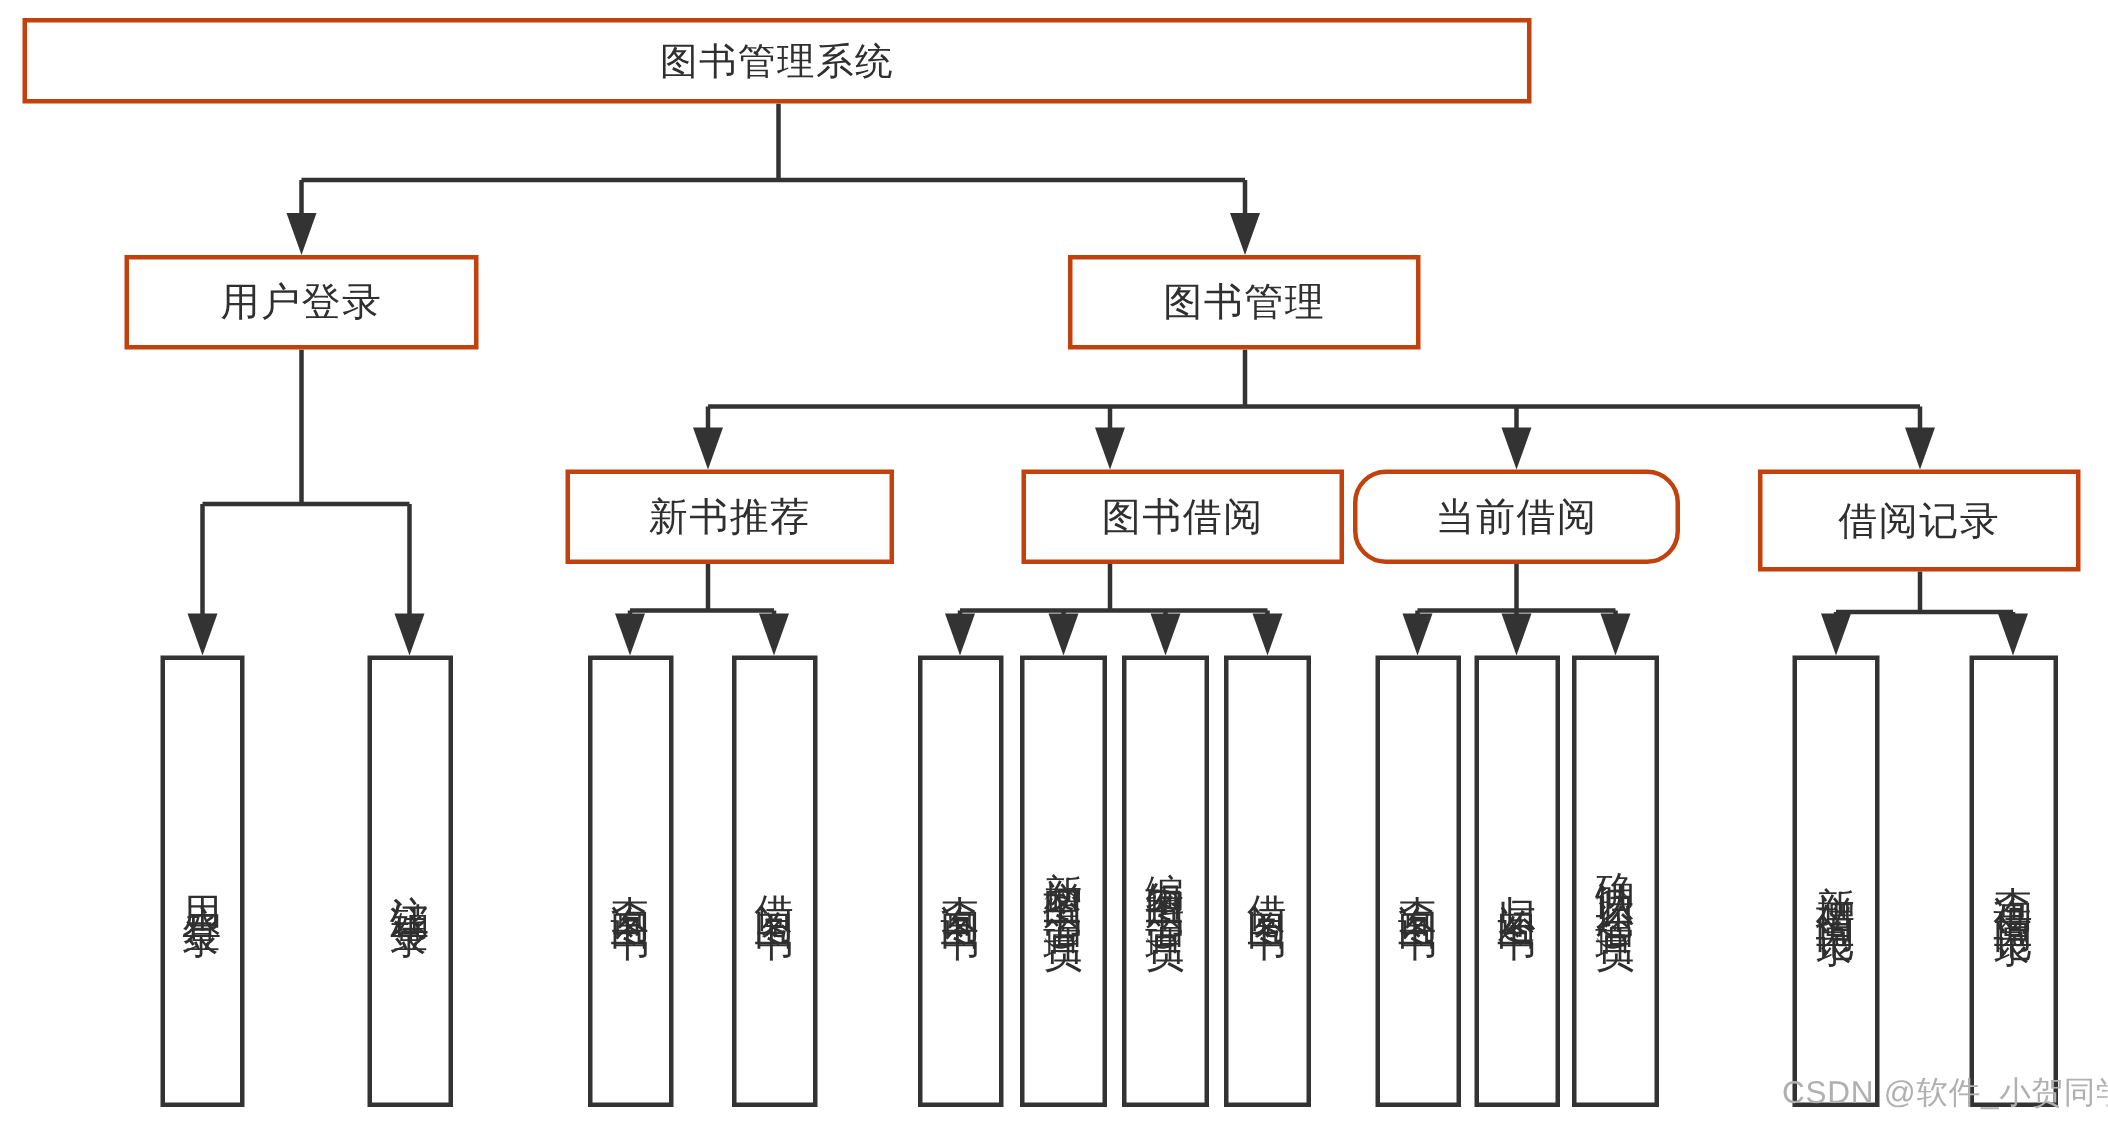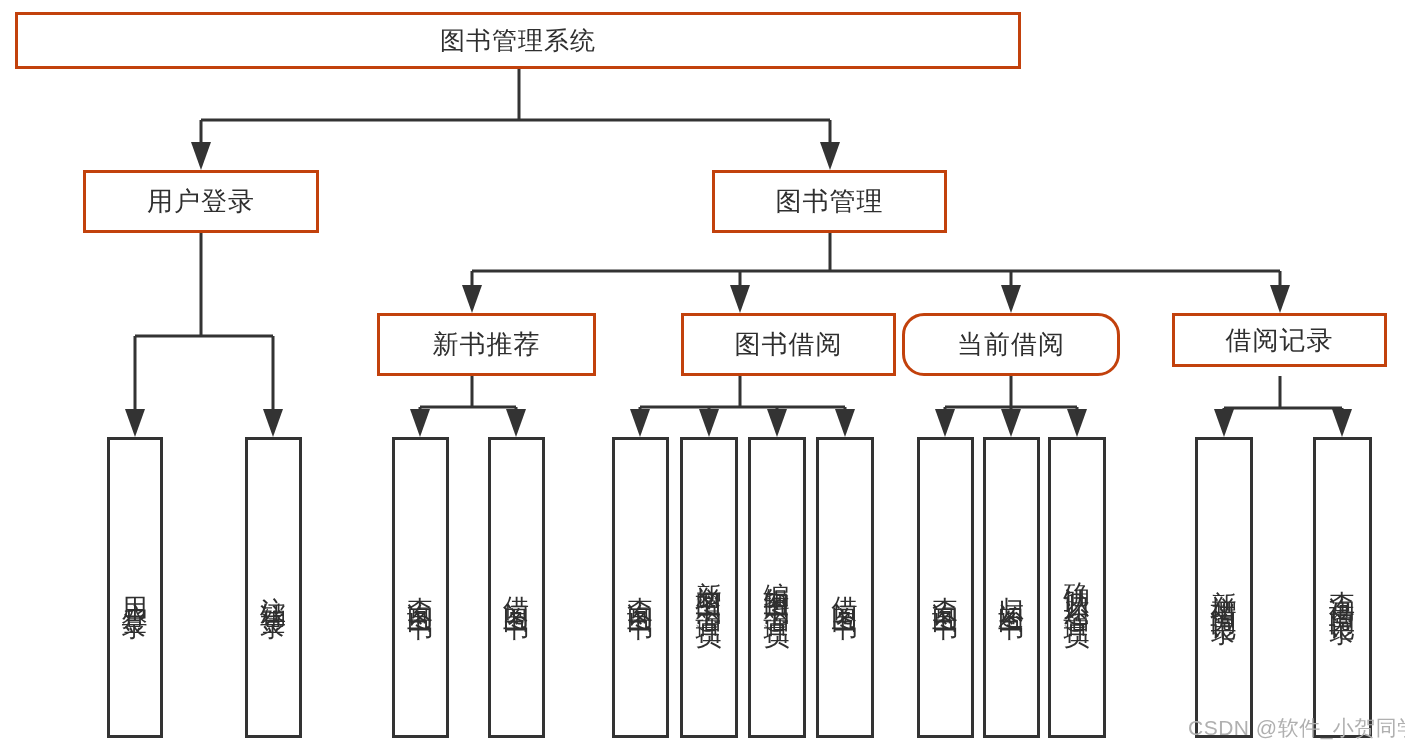--- a/index.html
+++ b/index.html
@@ -135,21 +135,21 @@
 
   <div class="node" style="left:363px; top:313px; width:219px; height:63px;margin-left:14px;">
     <span>新书推荐</span>
   </div>
   <div class="node" style="left:633px; top:313px; width:215px; height:63px;margin-left:48px;">
     <span>图书借阅</span>
   </div>
   <div class="node" style="left:902px; top:313px; width:218px; height:63px;border-radius:22px;">
     <span>当前借阅</span>
   </div>
-  <div class="node" style="left:1172px; top:313px; width:215px; height:54px;">
+  <div class="node" style="left:1172px; top:313px; width:215px; height:68px;">
     <span>借阅记录</span>
   </div>
 
   <div class="leaf" style="left:107px; width:56px;">
     <span class="vtext">用户登录</span>
   </div>
   <div class="leaf" style="left:245px; width:57px;">
     <span class="vtext">注销登录</span>
   </div>
 

